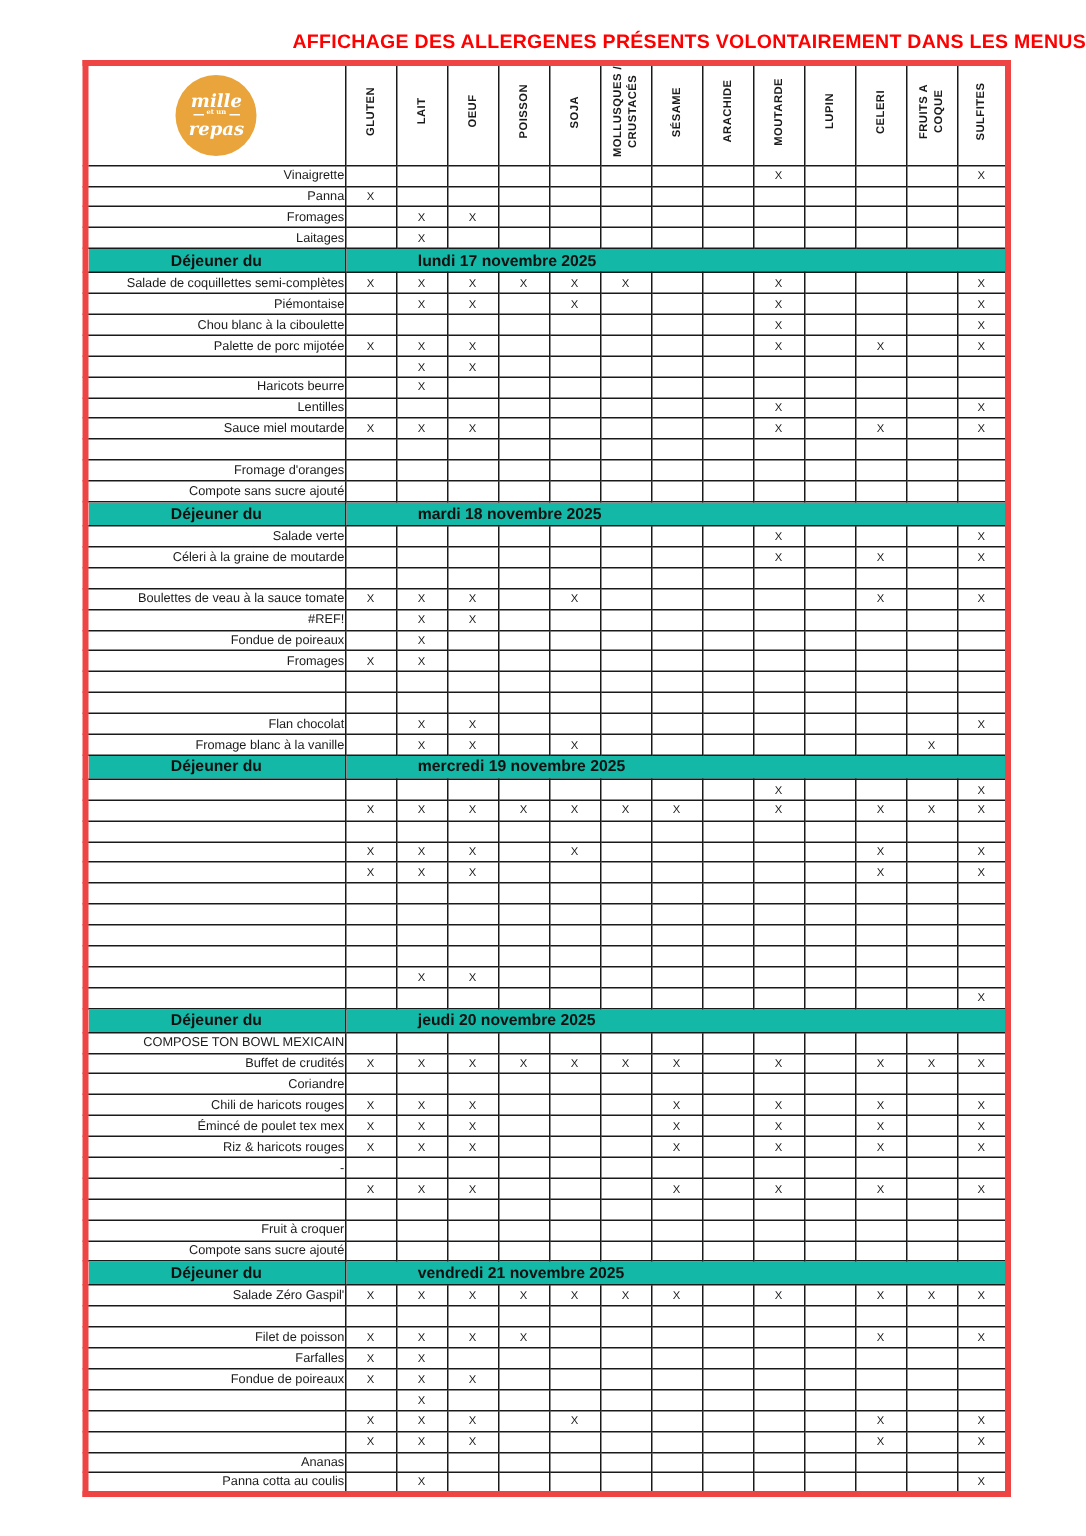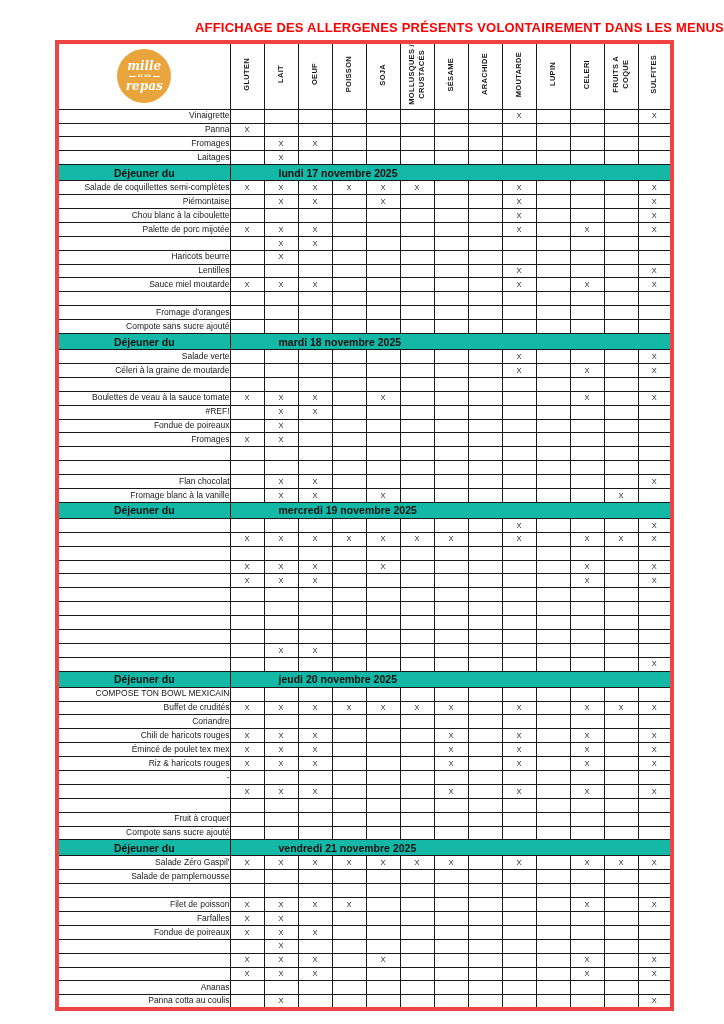--- a/index.html
+++ b/index.html
@@ -941,36 +941,20 @@
             <td class="mark-cell">X</td>
             <td class="mark-cell">X</td>
             <td class="mark-cell"></td>
             <td class="mark-cell">X</td>
             <td class="mark-cell"></td>
             <td class="mark-cell">X</td>
             <td class="mark-cell">X</td>
             <td class="mark-cell">X</td>
           </tr>
           <tr class="data-row">
-            <td class="label-cell">Salade de pamplemousse</td>
-            <td class="mark-cell"></td>
-            <td class="mark-cell"></td>
-            <td class="mark-cell"></td>
-            <td class="mark-cell"></td>
-            <td class="mark-cell"></td>
-            <td class="mark-cell"></td>
-            <td class="mark-cell"></td>
-            <td class="mark-cell"></td>
-            <td class="mark-cell"></td>
-            <td class="mark-cell"></td>
-            <td class="mark-cell"></td>
-            <td class="mark-cell"></td>
-            <td class="mark-cell"></td>
-          </tr>
-          <tr class="data-row">
             <td class="label-cell"></td>
             <td class="mark-cell"></td>
             <td class="mark-cell"></td>
             <td class="mark-cell"></td>
             <td class="mark-cell"></td>
             <td class="mark-cell"></td>
             <td class="mark-cell"></td>
             <td class="mark-cell"></td>
             <td class="mark-cell"></td>
             <td class="mark-cell"></td>

